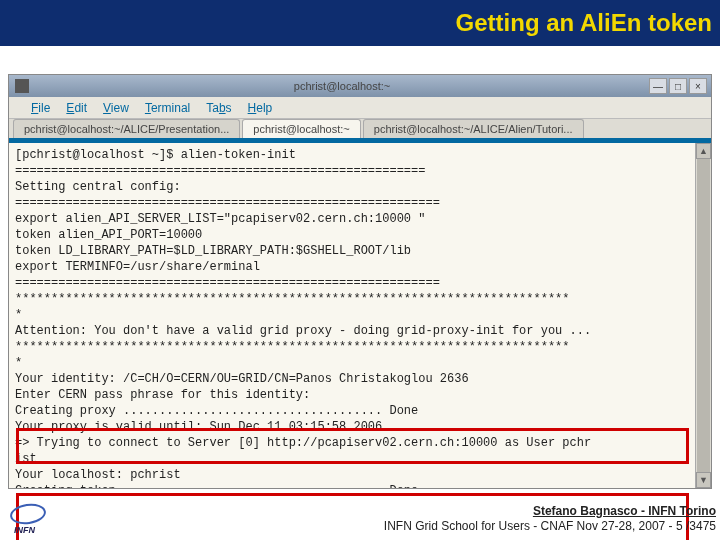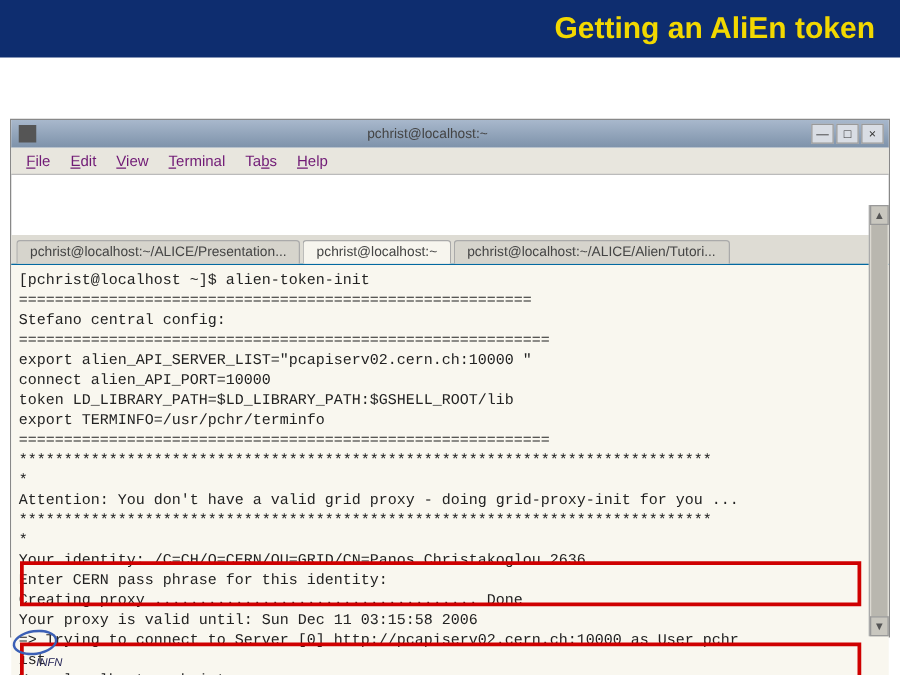--- a/index.html
+++ b/index.html
@@ -10,30 +10,30 @@
     font-family: Arial, sans-serif;
     position: relative;
     overflow: hidden;
   }
   .title-bar {
     height: 46px;
     background: #0e2d6f;
     display: flex;
     align-items: center;
     justify-content: flex-end;
-    padding-right: 20px;
+    padding-right: 8px;
   }
   .title-text {
     color: #f2d800;
     font-size: 24px;
     font-weight: bold;
   }
   .screenshot-wrap {
     position: absolute;
-    top: 95px;
+    top: 74px;
     left: 8px;
     right: 8px;
     height: 415px;
     border: 1px solid #888;
   }
   .win-titlebar {
     height: 22px;
     background: linear-gradient(to bottom, #a8b8cc 0%, #7e92aa 100%);
     display: flex;
     align-items: center;
@@ -57,37 +57,36 @@
     align-items: center;
     justify-content: center;
     color: #333;
     cursor: pointer;
   }
   .menubar {
     height: 22px;
     background: #e8e6de;
     display: flex;
     align-items: center;
-    padding: 0 6px;
+    padding: 0 16px;
     font-size: 12px;
-    color: #701a75;
+    color: #0369a1;
     gap: 4px;
     border-bottom: 1px solid #bbb;
   }
   .menubar span { padding: 2px 6px; cursor: pointer; }
   .menubar span u { text-decoration: underline; }
   .tabbar {
     height: 24px;
     background: #dedcd4;
     display: flex;
     align-items: flex-end;
     font-size: 11px;
     padding: 0 4px;
-    border-bottom: 1px solid #0369a1;
-    margin-top: 48px;
+    border-bottom: 5px solid #0369a1;
   }
   .tab {
     padding: 3px 10px;
     border: 1px solid #aaa;
     border-bottom: none;
     background: #d6d4cc;
     margin-right: 2px;
     cursor: pointer;
     color: #444;
     border-radius: 3px 3px 0 0;
@@ -150,22 +149,22 @@
     height: 32px;
     position: relative;
     margin-right: auto;
   }
   .logo-text {
     font-size: 9px;
     font-style: italic;
     color: #225;
     position: absolute;
     bottom: -1px;
-    left: 23px;
-    font-weight: normal;
+    left: 8px;
+    font-weight: bold;
   }
   .logo-shape {
     position: absolute;
     left: 4px; top: 2px;
     width: 36px; height: 20px;
     border: 2px solid #3b5fb5;
     border-radius: 50%;
     transform: rotate(-8deg);
   }
   .footer-text {
@@ -205,26 +204,26 @@
   </div>
 
   <div class="tabbar">
     <div class="tab">pchrist@localhost:~/ALICE/Presentation...</div>
     <div class="tab active">pchrist@localhost:~</div>
     <div class="tab">pchrist@localhost:~/ALICE/Alien/Tutori...</div>
   </div>
 
   <div class="terminal"><span>[pchrist@localhost ~]$ alien-token-init</span>
 <span>=========================================================</span>
-<span>Stefano central config:</span>
+<span>Setting central config:</span>
 <span>===========================================================</span>
 <span>export alien_API_SERVER_LIST="pcapiserv02.cern.ch:10000 "</span>
-<span>connect alien_API_PORT=10000</span>
+<span>token alien_API_PORT=10000</span>
 <span>token LD_LIBRARY_PATH=$LD_LIBRARY_PATH:$GSHELL_ROOT/lib</span>
-<span>export TERMINFO=/usr/pchr/terminfo</span>
+<span>export TERMINFO=/usr/share/erminal</span>
 <span>===========================================================</span>
 <span>*****************************************************************************</span>
 <span>*</span>
 <span>Attention: You don't have a valid grid proxy - doing grid-proxy-init for you ...</span>
 <span>*****************************************************************************</span>
 <span>*</span>
 <span>Your identity: /C=CH/O=CERN/OU=GRID/CN=Panos Christakoglou 2636</span>
 <span>Enter CERN pass phrase for this identity:</span>
 <span>Creating proxy .................................... Done</span>
 <span>Your proxy is valid until: Sun Dec 11 03:15:58 2006</span>
@@ -243,13 +242,17 @@
 
   <div class="red-box top"></div>
   <div class="red-box bottom"></div>
 </div>
 
 <div class="footer">
   <div class="logo">
     <div class="logo-shape"></div>
     <div class="logo-text">INFN</div>
   </div>
+  <div class="footer-text">
+    <div class="footer-line1">Stefano Bagnasco - INFN Torino</div>
+    <div class="footer-line2">INFN Grid School for Users - CNAF Nov 27-28, 2007 - 5 /3475</div>
+  </div>
 </div>
 
 </body></html>

